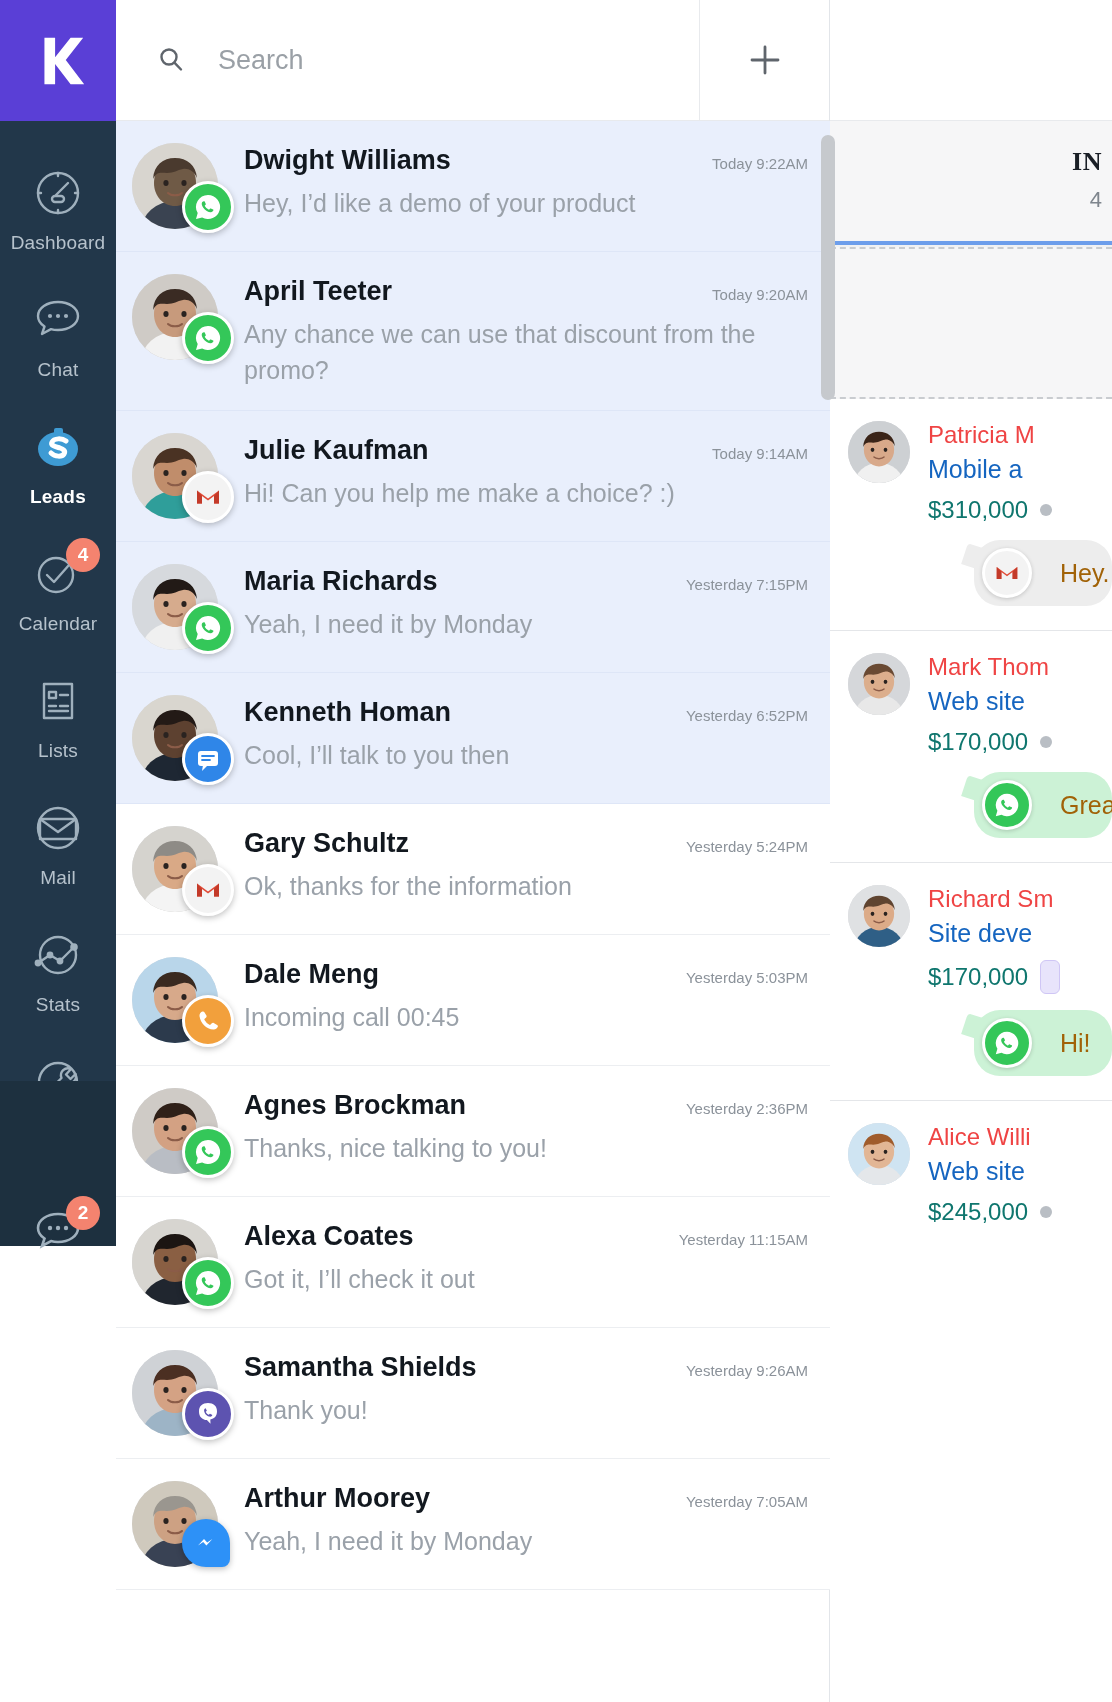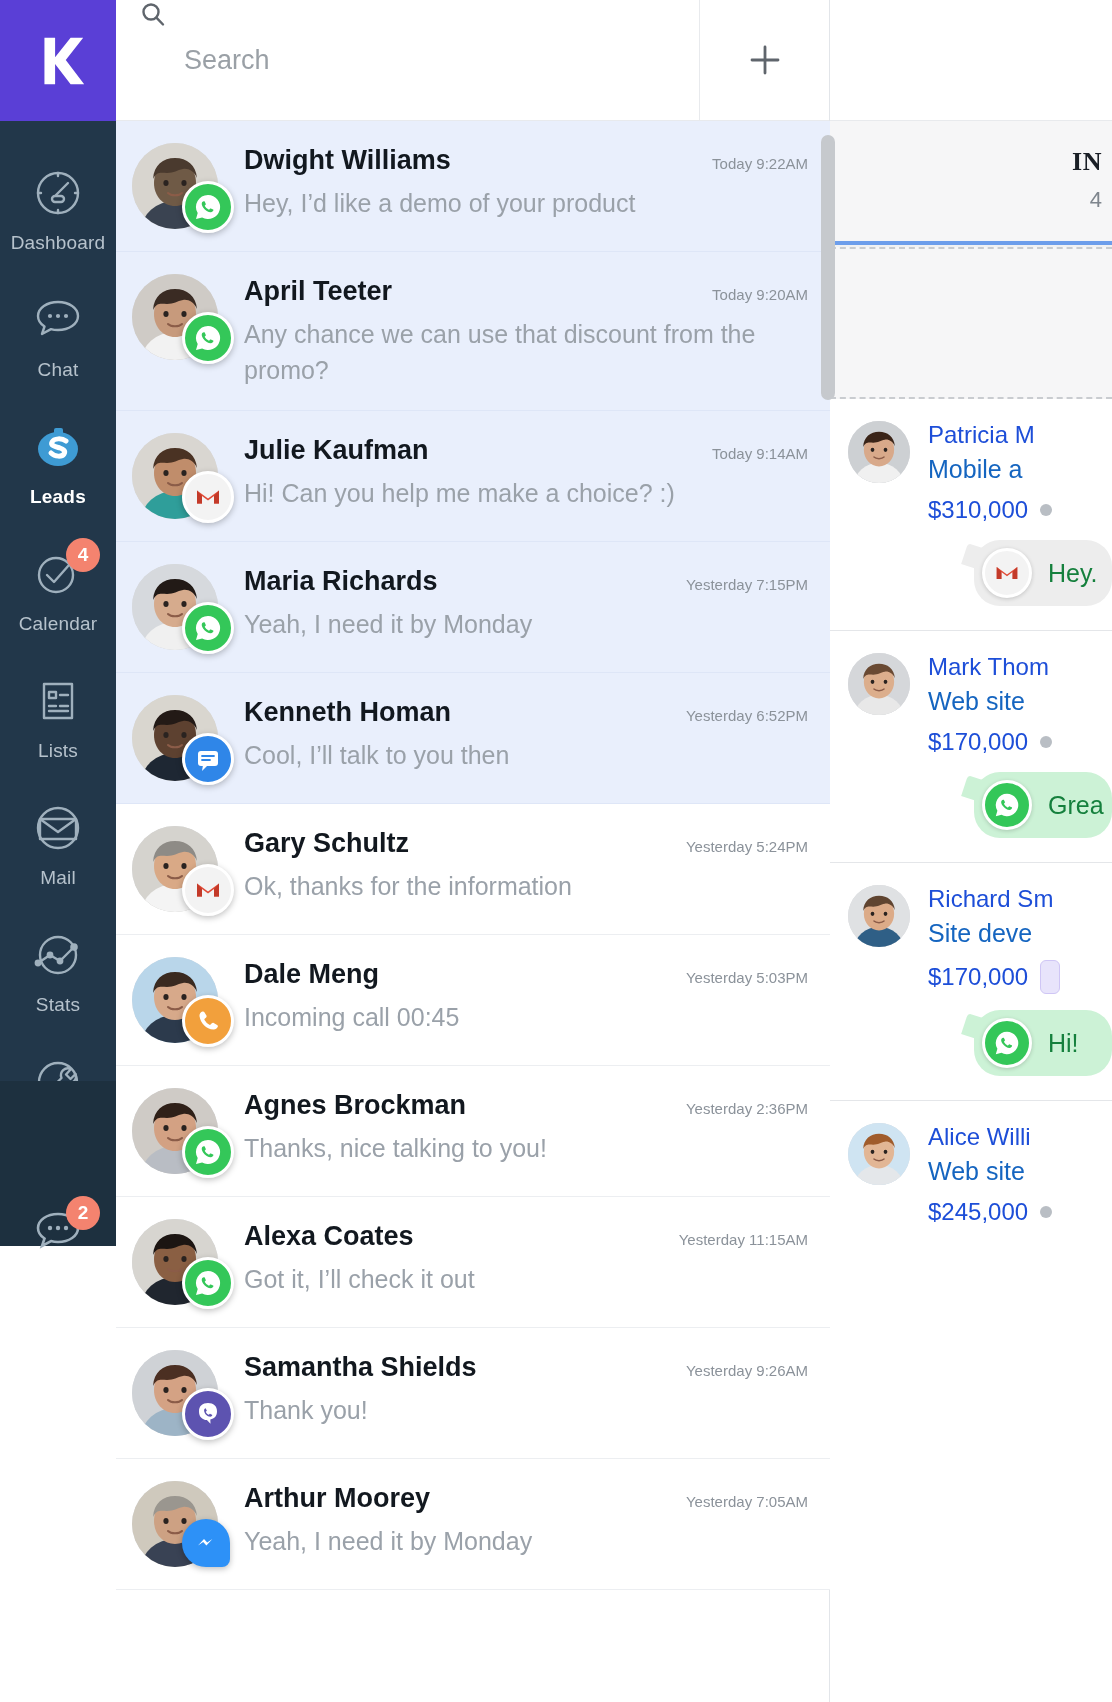--- a/index.html
+++ b/index.html
@@ -74,23 +74,23 @@
     border-right: 1px solid #e2e5e9;
   }
   .topbar {
     height: 121px;
     display: flex; align-items: stretch;
     border-bottom: 1px solid #e8eaed;
     background: #fff;
   }
   .search-box {
     flex: 1;
-    display: flex; 
-    padding-left: 22px;
-    gap: 16px;
+    display: flex; align-items: center;
+    padding-left: 40px;
+    gap: 32px;
     cursor: text;
   }
   .search-box svg { width: 30px; height: 30px; flex: 0 0 30px; }
   .search-input {
     border: none; outline: none;
     font-family: "Liberation Sans", sans-serif;
     font-size: 27px;
     color: #40464d;
     background: transparent;
     width: 100%;
@@ -230,27 +230,27 @@
     display: flex;
     position: relative;
   }
   .deal-av {
     width: 62px; height: 62px; border-radius: 50%;
     overflow: hidden; flex: 0 0 62px; margin-right: 18px;
     background: #d7d9dd;
   }
   .deal-av svg { width: 62px; height: 62px; display: block; }
   .deal-info { flex: 1; min-width: 0; }
-  .deal-person { font-size: 24px; color: #1d4ed8; white-space: nowrap; }
+  .deal-person { font-size: 24px; color: #ef4444; white-space: nowrap; }
   .deal-title {
     font-size: 25px; color: #1565c0; margin-top: 6px; white-space: nowrap;
     cursor: pointer;
   }
   .deal-meta { display: flex; align-items: center; margin-top: 12px; gap: 12px; }
-  .deal-amount { font-size: 24px; color: #1d4ed8; white-space: nowrap; text-align: center; }
+  .deal-amount { font-size: 24px; color: #0f766e; white-space: nowrap; text-align: center; }
   .deal-dot { width: 12px; height: 12px; border-radius: 50%; background: #b9bec4; }
   .deal-chip {
     height: 34px; border-radius: 6px;
     background: #e8e4fb; border: 1px solid #cfc6f5;
     min-width: 20px;
   }
   .deal-bubble {
     margin-top: 16px; margin-left: 46px;
     display: flex; align-items: center;
     border-radius: 26px;
@@ -273,21 +273,21 @@
     display: flex; align-items: center; justify-content: center;
     flex: 0 0 50px;
     border: 3px solid #fff;
     box-shadow: 0 1px 4px rgba(0,0,0,.18);
     position: relative; z-index: 2;
   }
   .bub-icon.gmail { background: #f3f3f3; }
   .bub-icon.whatsapp { background: #34c759; }
   .bub-icon svg { width: 28px; height: 28px; }
   .bub-text {
-    font-size: 25px; color: #15803d; margin-left: 16px;
+    font-size: 25px; color: #a16207; margin-left: 28px;
     white-space: nowrap; position: relative; z-index: 2;
   }
   .right-filler { background: #f1f2f3; height: 600px; }
 </style>
 </head>
 <body>
 
 <div class="app">
 
   <div class="sidebar">

